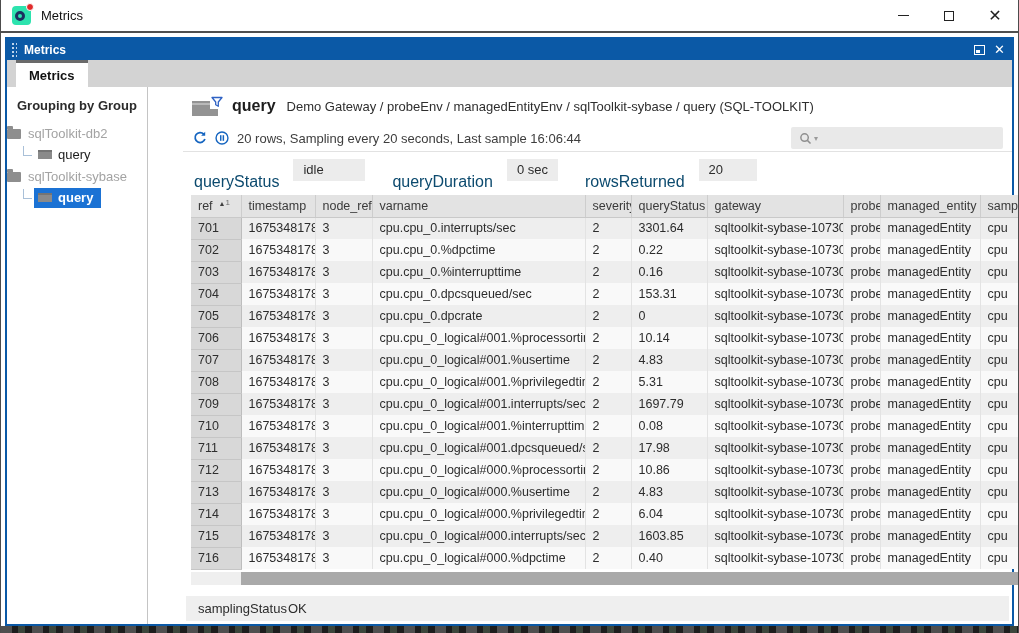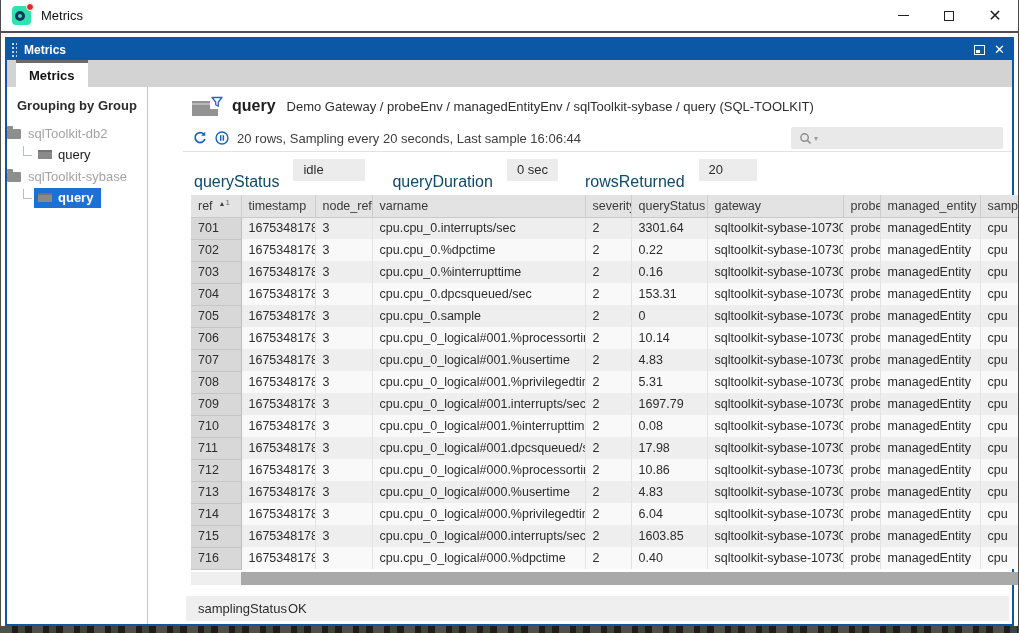--- a/index.html
+++ b/index.html
@@ -307,21 +307,21 @@
                     <td>153.31</td>
                     <td>sqltoolkit-sybase-10730</td>
                     <td>probe</td>
                     <td>managedEntity</td>
                     <td>cpu</td>
                   </tr>
                   <tr>
                     <td class="refcell">705</td>
                     <td>1675348178</td>
                     <td>3</td>
-                    <td>cpu.cpu_0.sample</td>
+                    <td>cpu.cpu_0.dpcrate</td>
                     <td>2</td>
                     <td>0</td>
                     <td>sqltoolkit-sybase-10730</td>
                     <td>probe</td>
                     <td>managedEntity</td>
                     <td>cpu</td>
                   </tr>
                   <tr>
                     <td class="refcell">706</td>
                     <td>1675348178</td>

